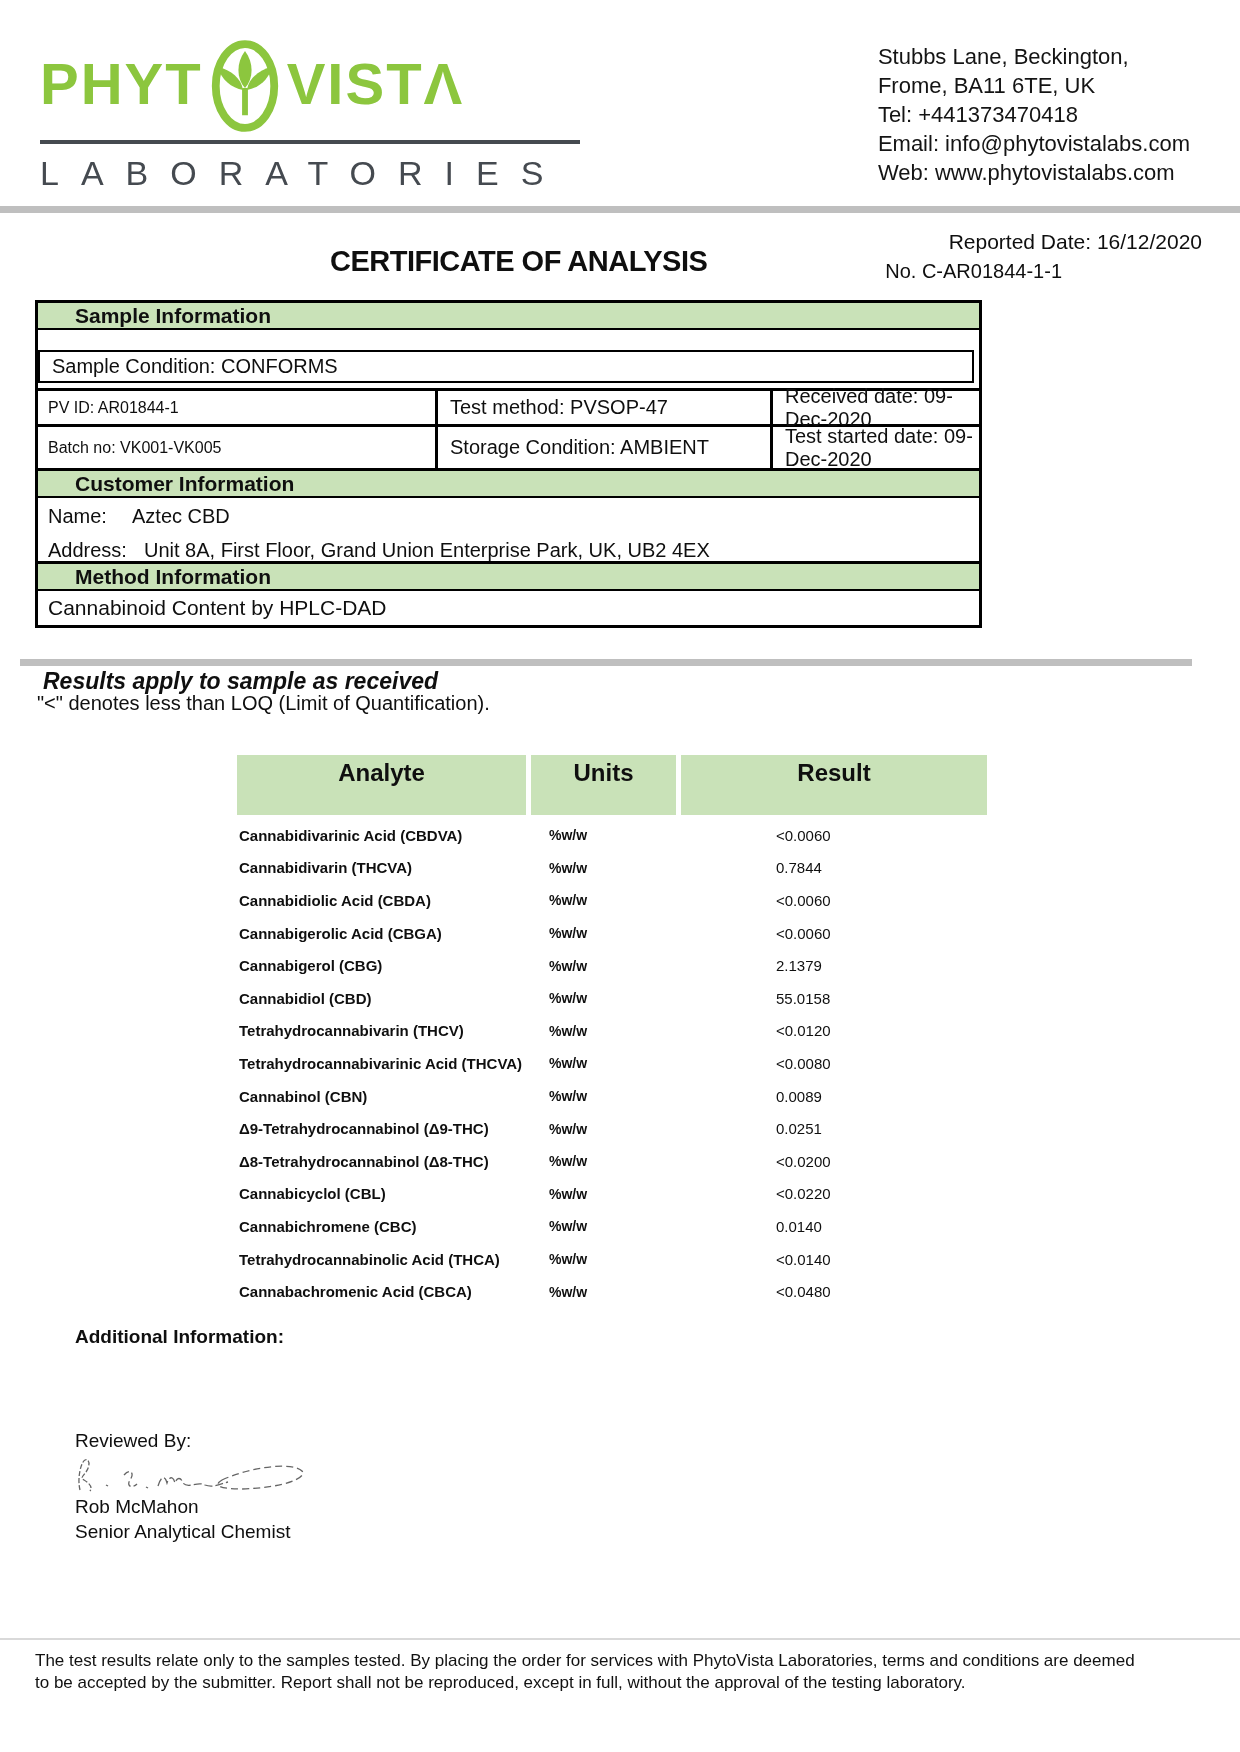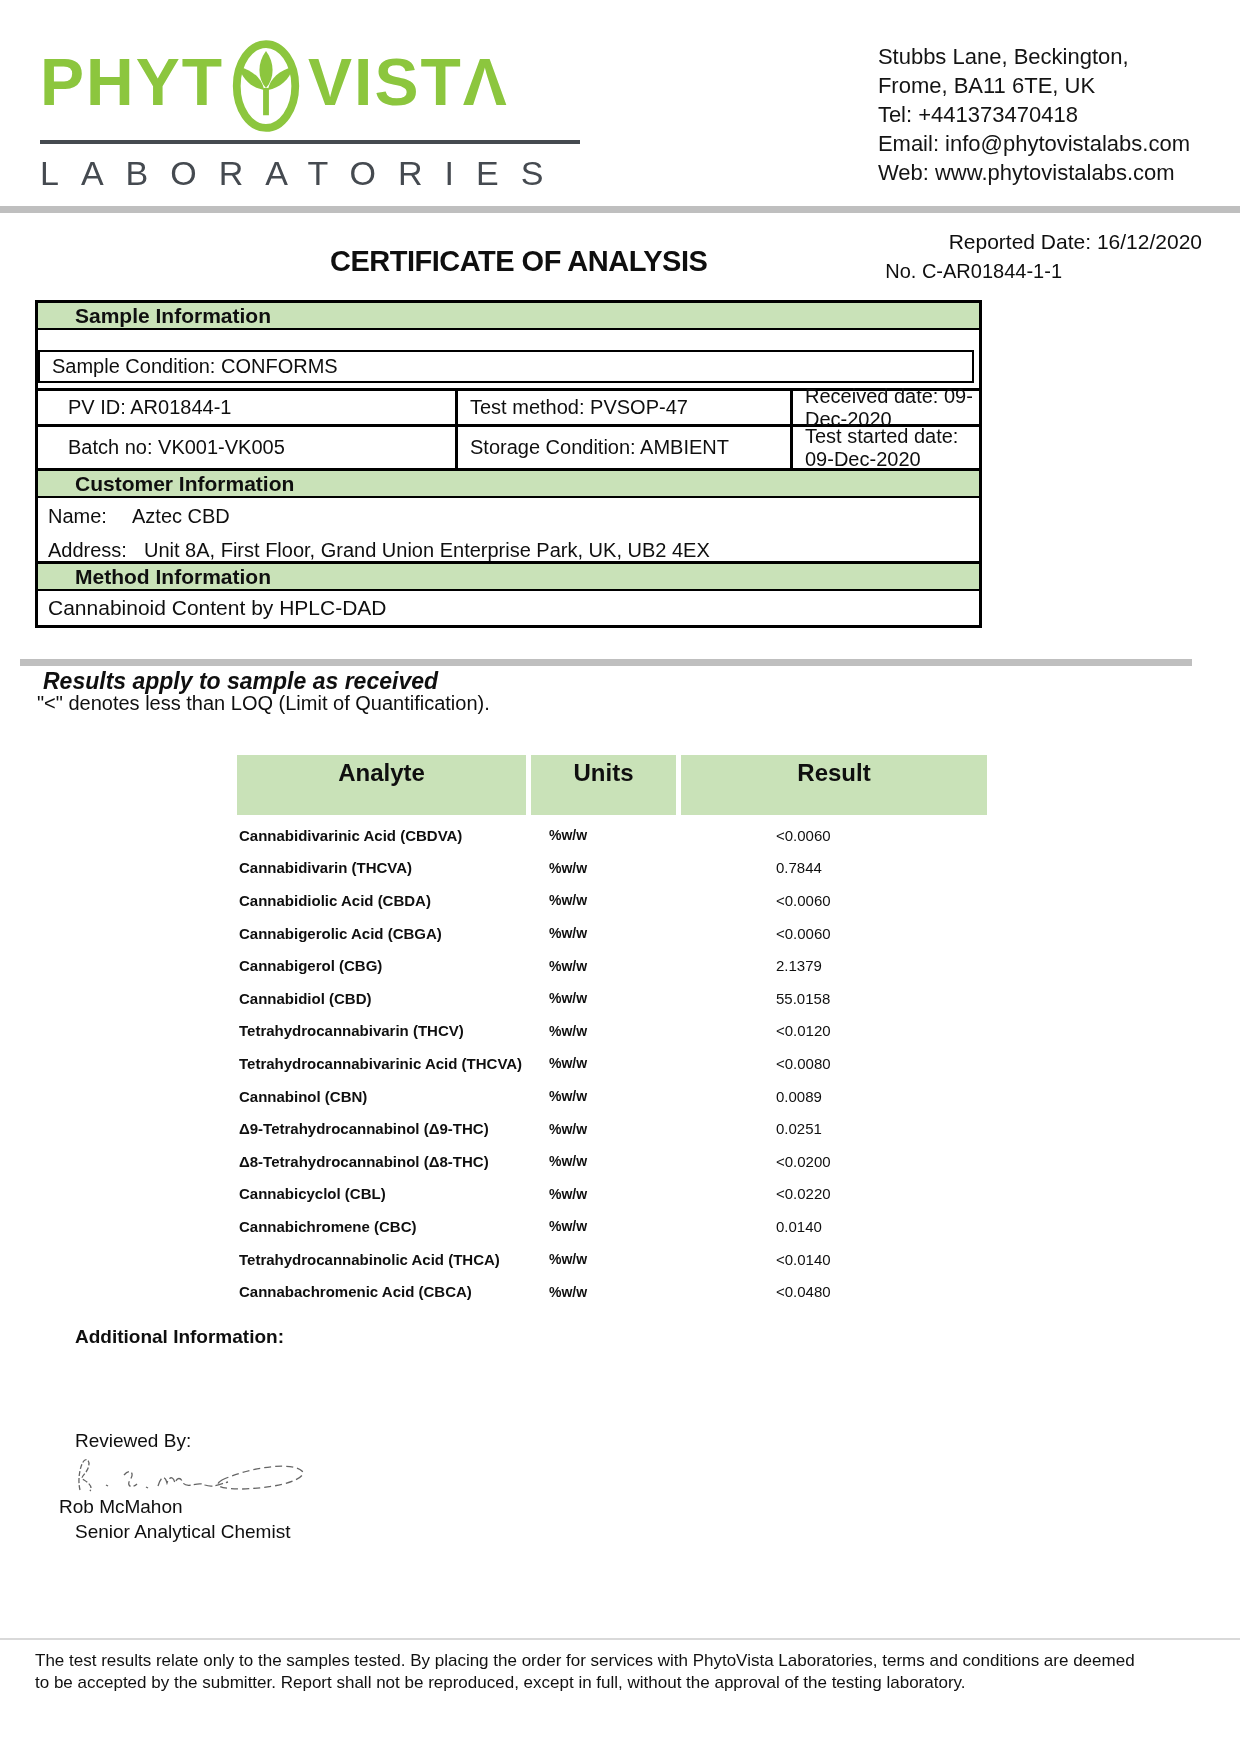--- a/index.html
+++ b/index.html
@@ -10,43 +10,43 @@
     --ink:#0f0f0f;
   }
   *{margin:0;padding:0;box-sizing:border-box;}
   html,body{background:#fff;}
   .page{
     position:relative;width:1240px;height:1752px;background:#fff;overflow:hidden;
     font-family:"Liberation Sans", sans-serif;color:var(--ink);
   }
   
   .logo{position:absolute;left:40px;top:34px;}
-  .logo-word{display:flex;align-items:flex-start;color:var(--brand-green);
-    font-size:66px;font-weight:600;letter-spacing:2px;line-height:96px;}
+  .logo-word{display:flex;align-items:center;color:var(--brand-green);
+    font-size:58px;font-weight:600;letter-spacing:2px;line-height:96px;}
   .leaf-svg{color:var(--brand-green);margin:0 3px;transform:translateY(2px);}
   .logo-rule{width:540px;height:4px;background:var(--logo-dark);margin-top:6px;}
   .logo-sub{margin-top:10px;font-size:34px;color:var(--logo-dark);letter-spacing:22px;font-weight:500;}
   .contact{position:absolute;top:42px;right:50px;font-size:22px;line-height:29px;color:#141414;}
   .gray-bar{position:absolute;background:var(--divider-gray);}
   .bar-top{left:0;top:206px;width:1240px;height:7px;}
   .reported-date{position:absolute;top:230px;right:38px;font-size:21px;}
   .doc-title{position:absolute;top:245px;left:330px;font-size:29px;font-weight:700;letter-spacing:-0.5px;}
   .report-no{position:absolute;top:260px;right:178px;font-size:20px;}
   
   .info-table{position:absolute;left:35px;top:300px;width:947px;border:3px solid #000;background:#fff;}
   .sec-bar{height:27px;background:var(--section-header-green);border-bottom:2px solid #000;
     font-size:21px;font-weight:700;padding-left:37px;line-height:26px;}
   .desc-row{display:flex;height:61px;border-bottom:3px solid #000;}
   .desc-cell{flex:0 0 737px;border-right:3px solid #000;padding:6px 10px;font-size:20px;}
   .cond-wrap{flex:1;padding:20px 5px 5px 0;}
   .cond-cell{border:2px solid #000;height:100%;display:flex;align-items:center;padding-left:12px;font-size:20px;}
   .trip-row{display:flex;border-bottom:3px solid #000;align-items:center;}
   .trip-row.r1{height:36px;}
   .trip-row.r2{height:44px;}
-  .trip-row .c1{flex:0 0 400px;border-right:3px solid #000;padding-left:10px;font-size:20px;height:100%;display:flex;align-items:center;margin-left:20px;}
+  .trip-row .c1{flex:0 0 400px;border-right:3px solid #000;padding-left:10px;font-size:16px;height:100%;display:flex;align-items:center;}
   .trip-row .c2{flex:0 0 335px;border-right:3px solid #000;padding-left:12px;font-size:20px;height:100%;display:flex;align-items:center;}
   .trip-row .c3{flex:1;padding-left:12px;font-size:20px;height:100%;display:flex;align-items:center;}
   .cust-cell{height:66px;border-bottom:3px solid #000;padding:7px 10px;font-size:20px;}
   .kv{margin-bottom:11px;}
   .kv .k{display:inline-block;}
   .kv .k.name-k{width:84px;}
   .kv .k.addr-k{width:96px;}
   .method-cell{height:34px;display:flex;align-items:center;padding-left:10px;font-size:21px;}
   .bar-mid{left:20px;top:659px;width:1172px;height:7px;}
   .note-italic{position:absolute;left:43px;top:668px;font-size:23px;font-weight:700;font-style:italic;}
@@ -61,21 +61,21 @@
   .h-result{width:306px;}
   .res-body{margin-top:4px;}
   .res-row{display:flex;gap:5px;height:32.6px;align-items:center;}
   .c-analyte{width:289px;font-size:15px;font-weight:700;padding-left:2px;}
   .c-units{width:145px;font-size:14px;font-weight:700;padding-left:18px;}
   .c-result{width:306px;font-size:15px;padding-left:95px;}
   
   .additional{position:absolute;left:75px;top:1326px;font-size:19px;font-weight:700;}
   .reviewed-by{position:absolute;left:75px;top:1430px;font-size:19px;}
   .signature{position:absolute;left:70px;top:1450px;}
-  .reviewer-name{position:absolute;left:59px;top:1496px;font-size:19px;}
+  .reviewer-name{position:absolute;left:75px;top:1496px;font-size:19px;}
   .reviewer-title{position:absolute;left:75px;top:1521px;font-size:19px;}
   .footer-rule{position:absolute;left:0;top:1638px;width:1240px;height:2px;background:#D9D9D9;}
   .disclaimer{position:absolute;left:35px;top:1650px;width:1105px;font-size:17px;line-height:22px;color:#111;}
 </style>
 </head>
 <body>
 
 <div class="page">
 
   <div class="logo">

